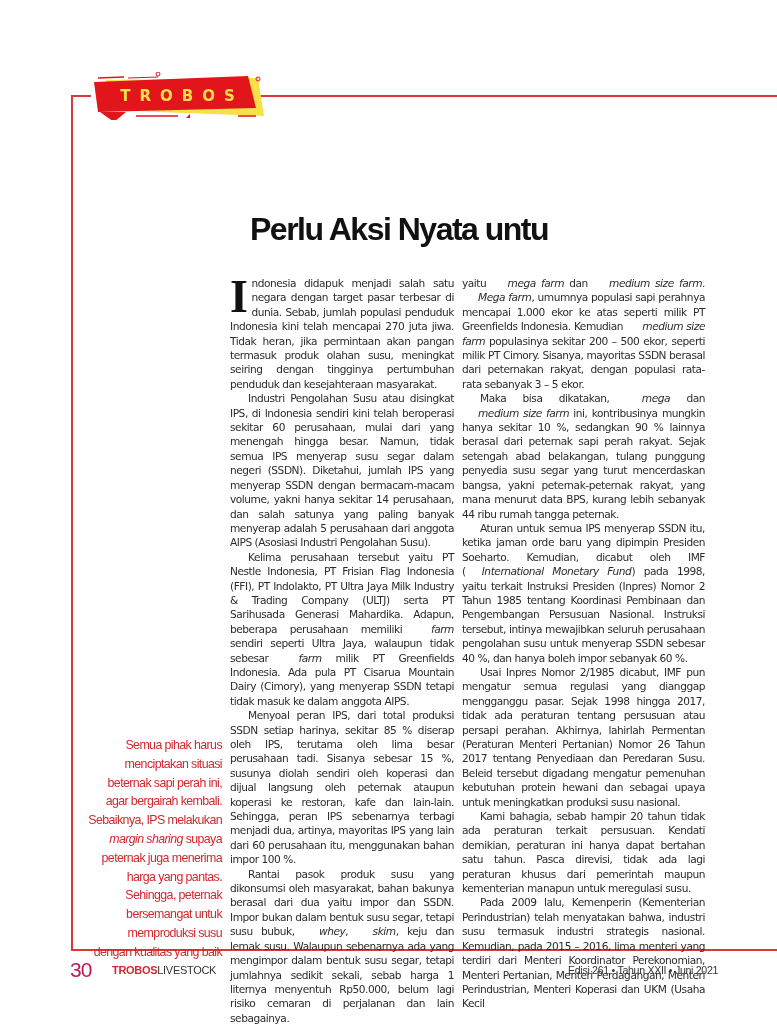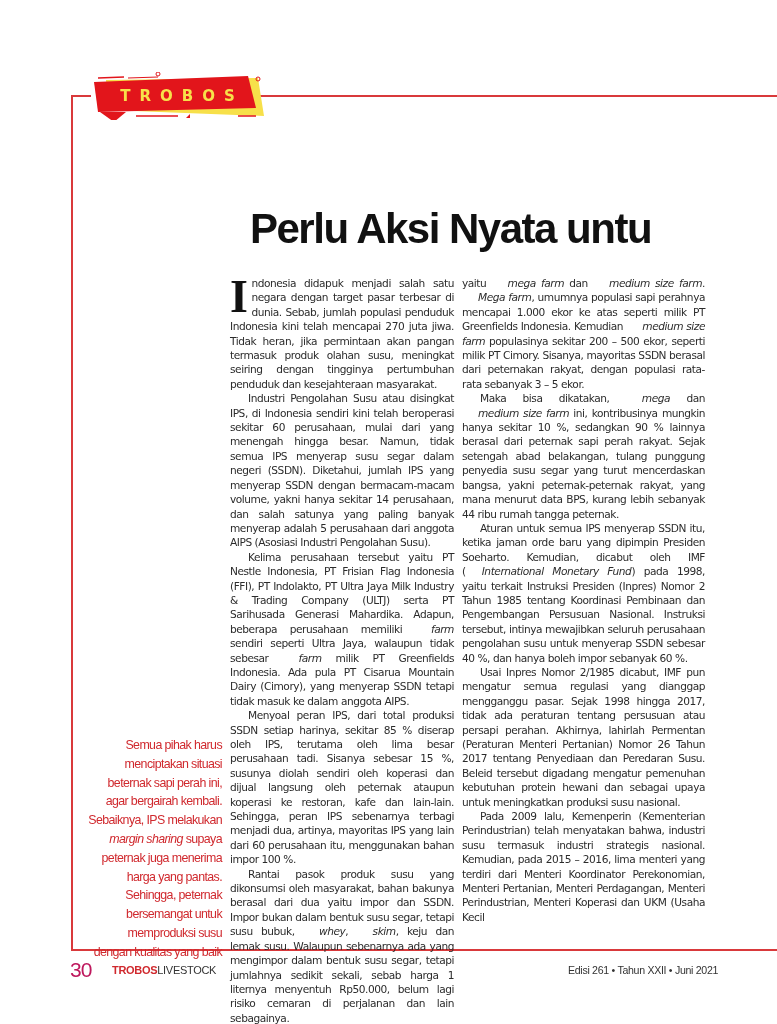--- a/index.html
+++ b/index.html
@@ -3,21 +3,21 @@
 <meta charset="utf-8">
 <style>
   html,body{margin:0;padding:0;background:#fff;}
   body{width:777px;height:1024px;position:relative;overflow:hidden;font-family:"Liberation Sans",sans-serif;color:#2b2b2b;}
   .frame-top-left{position:absolute;left:71px;top:95px;width:20px;height:2px;background:#d9393b;}
   .frame-top-right{position:absolute;left:260px;top:95px;width:517px;height:2px;background:#d9393b;}
   .frame-left{position:absolute;left:71px;top:95px;width:2px;height:856px;background:#d9393b;}
   .frame-bottom{position:absolute;left:71px;top:949px;width:706px;height:2px;background:#d9393b;}
   .badge{position:absolute;left:88px;top:72px;width:180px;height:48px;}
   .badge-label{position:absolute;left:0;top:15px;width:180px;text-align:center;font-family:"DejaVu Sans",sans-serif;font-weight:bold;font-size:15px;letter-spacing:9px;color:#f7e04a;text-indent:8px;}
-  .title{position:absolute;left:250px;top:198px;font-family:"Liberation Sans",sans-serif;font-weight:bold;font-size:42px;letter-spacing:-1.5px;color:#111;white-space:nowrap;line-height:62px;text-align:right;}
+  .title{position:absolute;left:250px;top:198px;font-family:"Liberation Sans",sans-serif;font-weight:bold;font-size:32px;letter-spacing:-1.5px;color:#111;white-space:nowrap;line-height:62px;text-align:right;}
   .col{position:absolute;top:276px;font-family:"DejaVu Sans",sans-serif;font-size:10.6px;line-height:14.4px;color:#2b2b2b;text-align:justify;letter-spacing:-0.45px;}
   .col1{left:230px;width:224px;}
   .col2{left:462px;width:243px;}
   .col p{margin:0;text-indent:18px;}
   .col p.first{text-indent:0;}
   .dropcap{float:left;font-family:"Liberation Serif",serif;font-size:46px;line-height:38px;margin:2px 4px 0 0;color:#111;font-weight:bold;}
   .pullquote{position:absolute;left:88px;top:736px;width:134px;text-align:right;font-family:"Liberation Sans",sans-serif;font-size:12.4px;line-height:18.8px;color:#d0292e;letter-spacing:-0.6px;}
   .footer-page{position:absolute;left:70px;top:958px;font-family:"Liberation Sans",sans-serif;font-size:21px;color:#be185d;letter-spacing:-1px;}
   .footer-brand{position:absolute;left:112px;top:964px;font-size:11px;color:#333;letter-spacing:-0.3px;}
   .footer-brand .b1{color:#d0292e;font-weight:bold;}
@@ -57,20 +57,21 @@
   <p>Menyoal peran IPS, dari total produksi SSDN setiap harinya, sekitar 85 % diserap oleh IPS, terutama oleh lima besar perusahaan tadi. Sisanya sebesar 15 %, susunya diolah sendiri oleh koperasi dan dijual langsung oleh peternak ataupun koperasi ke restoran, kafe dan lain-lain. Sehingga, peran IPS sebenarnya terbagi menjadi dua, artinya, mayoritas IPS yang lain dari 60 perusahaan itu, menggunakan bahan impor 100 %.</p>
   <p><span>Rantai pasok produk susu yang dikonsumsi oleh masyarakat, bahan bakunya berasal dari dua yaitu impor dan SSDN. Impor bukan dalam bentuk susu segar, tetapi susu bubuk, </span><em>whey</em><span>, </span><em>skim</em><span>, keju dan lemak susu. Walaupun sebenarnya ada yang mengimpor dalam bentuk susu segar, tetapi jumlahnya sedikit sekali, sebab harga 1 liternya menyentuh Rp50.000, belum lagi risiko cemaran di perjalanan dan lain sebagainya.</span></p>
 
 </div>
 
 <div class="col col2">
   <p class="first"><span>yaitu </span><em>mega farm</em><span> dan </span><em>medium size farm</em><span>. </span><em>Mega farm</em><span>, umumnya populasi sapi perahnya mencapai 1.000 ekor ke atas seperti milik PT Greenfields Indonesia. Kemudian </span><em>medium size farm</em><span> populasinya sekitar 200 – 500 ekor, seperti milik PT Cimory. Sisanya, mayoritas SSDN berasal dari peternakan rakyat, dengan populasi rata-rata sebanyak 3 – 5 ekor.</span></p>
   <p><span>Maka bisa dikatakan, </span><em>mega</em><span> dan </span><em>medium size farm</em><span> ini, kontribusinya mungkin hanya sekitar 10 %, sedangkan 90 % lainnya berasal dari peternak sapi perah rakyat. Sejak setengah abad belakangan, tulang punggung penyedia susu segar yang turut mencerdaskan bangsa, yakni peternak-peternak rakyat, yang mana menurut data BPS, kurang lebih sebanyak 44 ribu rumah tangga peternak.</span></p>
   <p><span>Aturan untuk semua IPS menyerap SSDN itu, ketika jaman orde baru yang dipimpin Presiden Soeharto. Kemudian, dicabut oleh IMF (</span><em>International Monetary Fund</em><span>) pada 1998, yaitu terkait Instruksi Presiden (Inpres) Nomor 2 Tahun 1985 tentang Koordinasi Pembinaan dan Pengembangan Persusuan Nasional. Instruksi tersebut, intinya mewajibkan seluruh perusahaan pengolahan susu untuk menyerap SSDN sebesar 40 %, dan hanya boleh impor sebanyak 60 %.</span></p>
   <p>Usai Inpres Nomor 2/1985 dicabut, IMF pun mengatur semua regulasi yang dianggap mengganggu pasar. Sejak 1998 hingga 2017, tidak ada peraturan tentang persusuan atau persapi perahan. Akhirnya, lahirlah Permentan (Peraturan Menteri Pertanian) Nomor 26 Tahun 2017 tentang Penyediaan dan Peredaran Susu. Beleid tersebut digadang mengatur pemenuhan kebutuhan protein hewani dan sebagai upaya untuk meningkatkan produksi susu nasional.</p>
+  <p>Kami bahagia, sebab hampir 20 tahun tidak ada peraturan terkait persusuan. Kendati demikian, peraturan ini hanya dapat bertahan satu tahun. Pasca direvisi, tidak ada lagi peraturan khusus dari pemerintah maupun kementerian manapun untuk meregulasi susu.</p>
   <p>Pada 2009 lalu, Kemenperin (Kementerian Perindustrian) telah menyatakan bahwa, industri susu termasuk industri strategis nasional. Kemudian, pada 2015 – 2016, lima menteri yang terdiri dari Menteri Koordinator Perekonomian, Menteri Pertanian, Menteri Perdagangan, Menteri Perindustrian, Menteri Koperasi dan UKM (Usaha Kecil</p>
 </div>
 
 <div class="pullquote"><span>Semua pihak harus menciptakan situasi beternak sapi perah ini, agar bergairah kembali. Sebaiknya, IPS melakukan </span><em>margin sharing</em><span> supaya peternak juga menerima harga yang pantas. Sehingga, peternak bersemangat untuk memproduksi susu dengan kualitas yang baik</span></div>
 
 <div class="footer-page">30</div>
 <div class="footer-brand"><span class="b1">TROBOS</span><span>LIVESTOCK</span></div>
 <div class="footer-edition">Edisi 261 • Tahun XXII • Juni 2021</div>
 
 </body></html>

